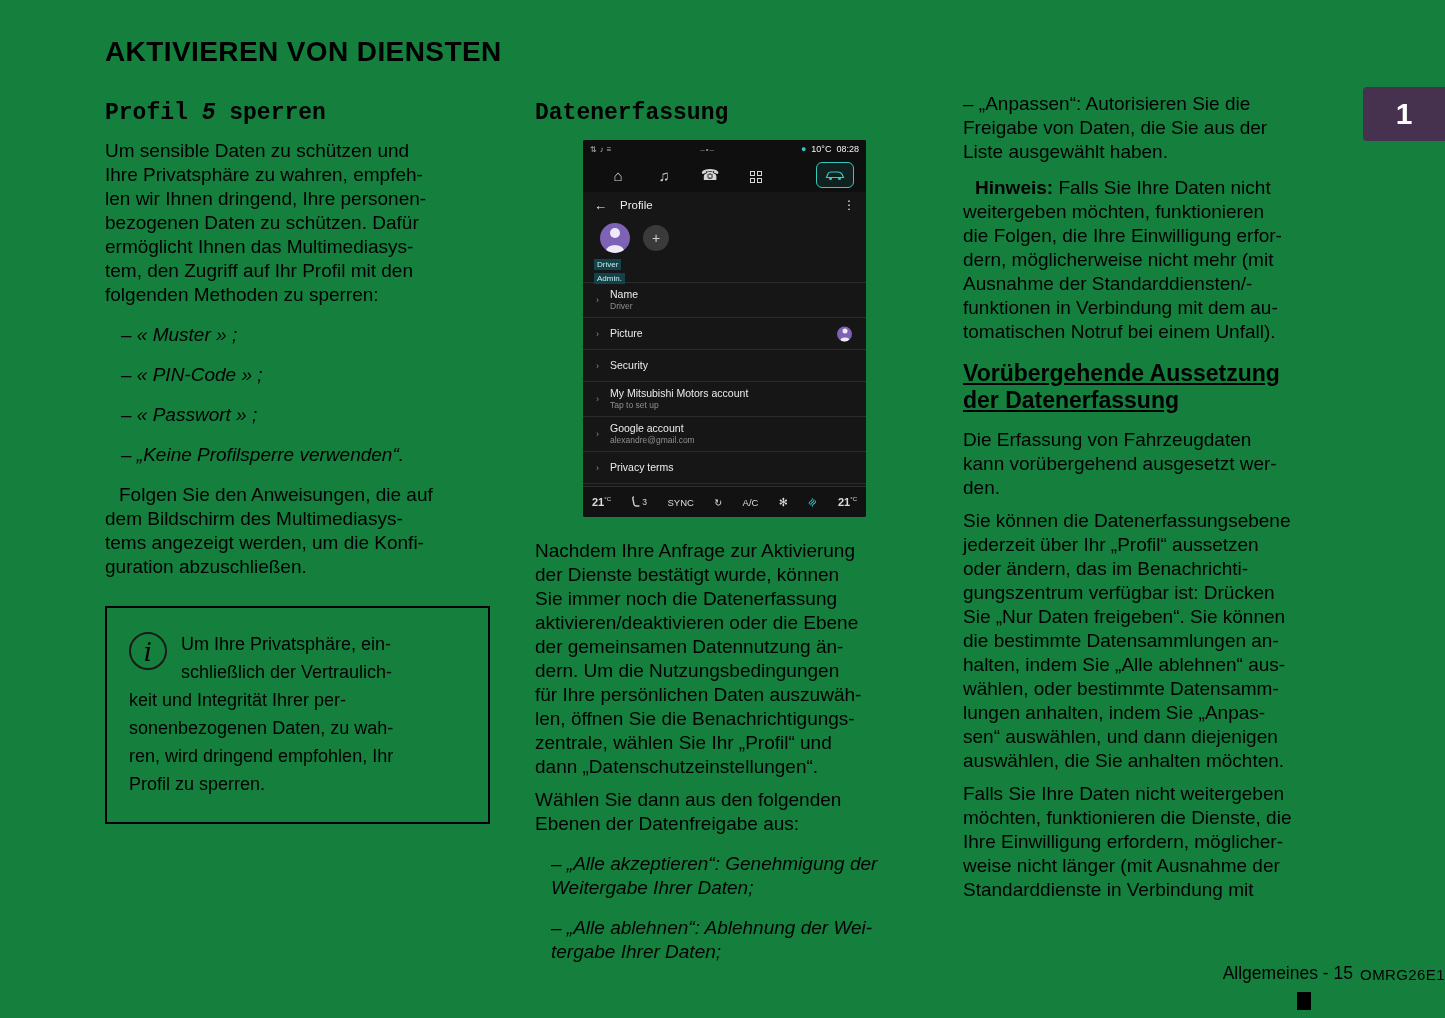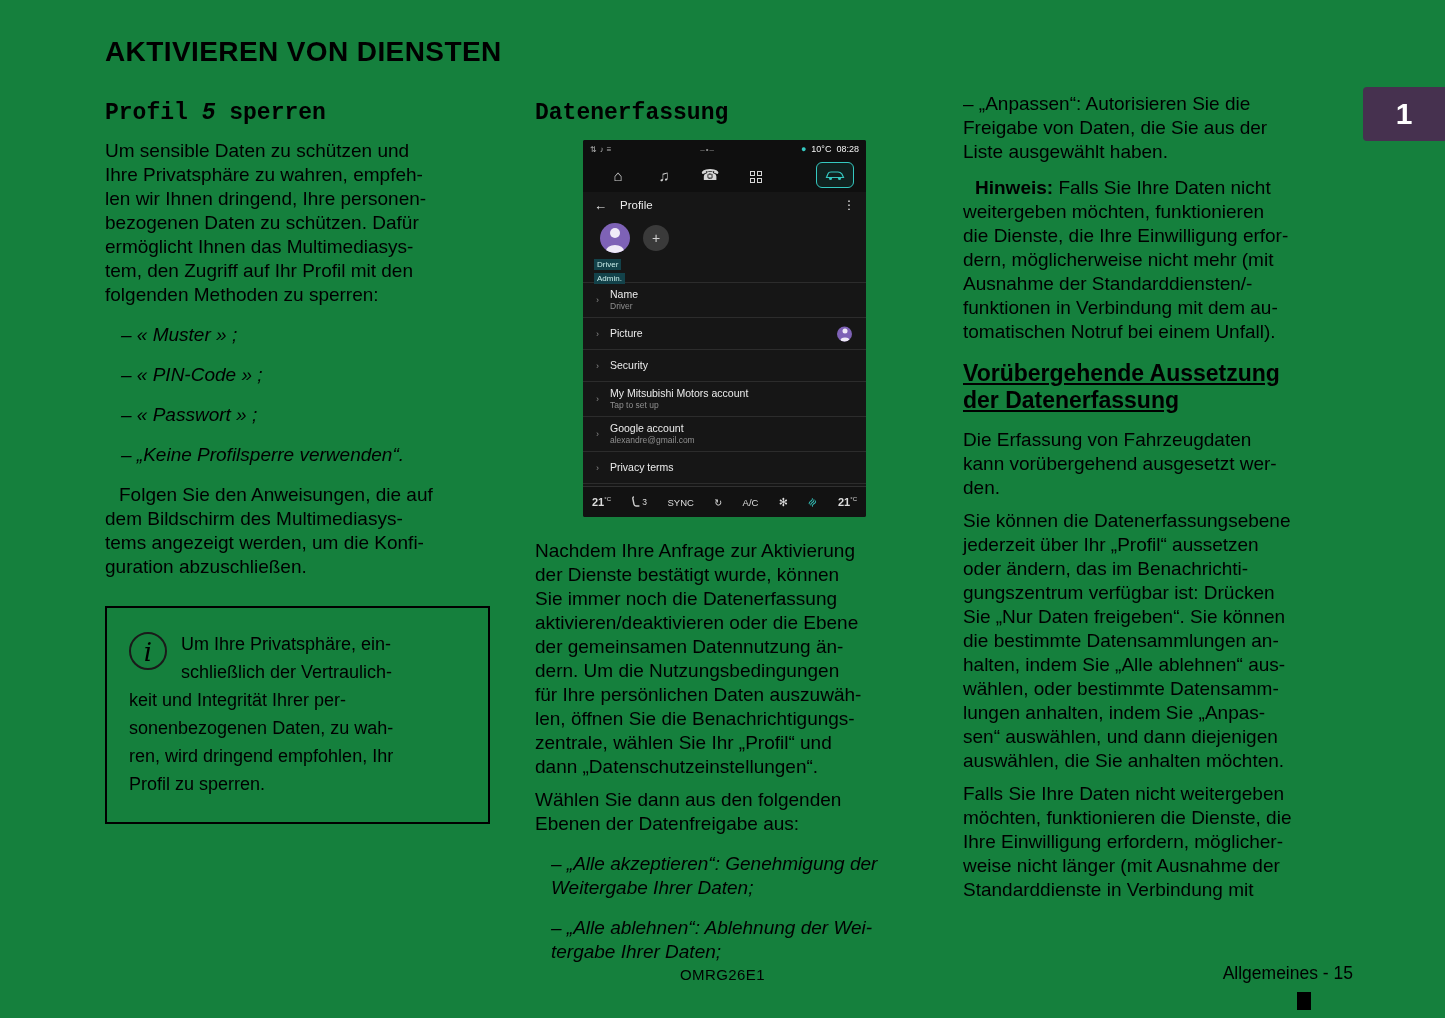--- a/index.html
+++ b/index.html
@@ -80,21 +80,21 @@
   .scr-clim{position:absolute;left:0;right:0;bottom:0;height:30px;border-top:1px solid #303030;
             display:flex;align-items:center;justify-content:space-between;padding:0 9px;background:#121212;
             font-size:9.5px;color:#dcdcdc;}
   .temp{font-size:11px;font-weight:700;}
   .temp sup{font-size:6px;font-weight:400;}
   .clim-item{display:inline-flex;align-items:center;gap:2px;}
   .clim-item i{font-style:normal;font-size:8.5px;}
   .fan-g{font-size:11px;}
   .air-g{font-size:11px;transform:rotate(-55deg);display:inline-block;}
 
-  .footer-code{position:absolute;left:0;width:100%;top:966px;text-align:center;font-size:15px;letter-spacing:.4px;}
+  .footer-code{position:absolute;left:0;width:100%;top:966px;text-align:right;font-size:15px;letter-spacing:.4px;}
   .footer-section{position:absolute;right:92px;top:963px;font-size:17.5px;}
   .end-square{position:absolute;left:1297px;top:992px;width:14px;height:18px;background:#000;}
 </style>
 </head>
 <body>
 
 <div class="page">
 
   <div class="h1">AKTIVIEREN VON DIENSTEN</div>
 
@@ -255,21 +255,21 @@
     </div>
   </div>
 
   <div class="col col3">
     <div class="body pre" style="margin-top:4px">– „Anpassen“: Autorisieren Sie die
 Freigabe von Daten, die Sie aus der
 Liste ausgewählt haben.</div>
 
     <div class="body pre" style="margin-top:12px"><span class="bold">Hinweis:</span><span> Falls Sie Ihre Daten nicht
 weitergeben möchten, funktionieren
-die Dienste, die Ihre Einwilligung erfor-
+die Folgen, die Ihre Einwilligung erfor-
 dern, möglicherweise nicht mehr (mit
 Ausnahme der Standarddiensten/-
 funktionen in Verbindung mit dem au-
 tomatischen Notruf bei einem Unfall).</span></div>
 
     <div class="h2b pre">Vorübergehende Aussetzung
 der Datenerfassung</div>
 
     <div class="body pre">Die Erfassung von Fahrzeugdaten
 kann vorübergehend ausgesetzt wer-

